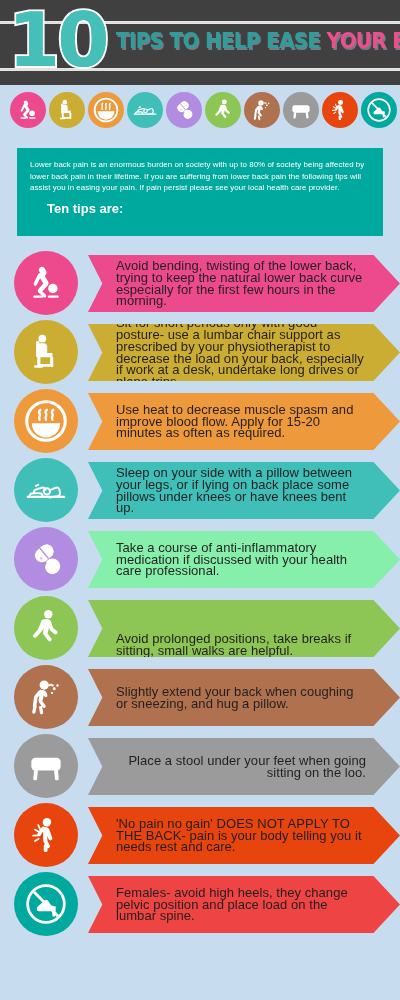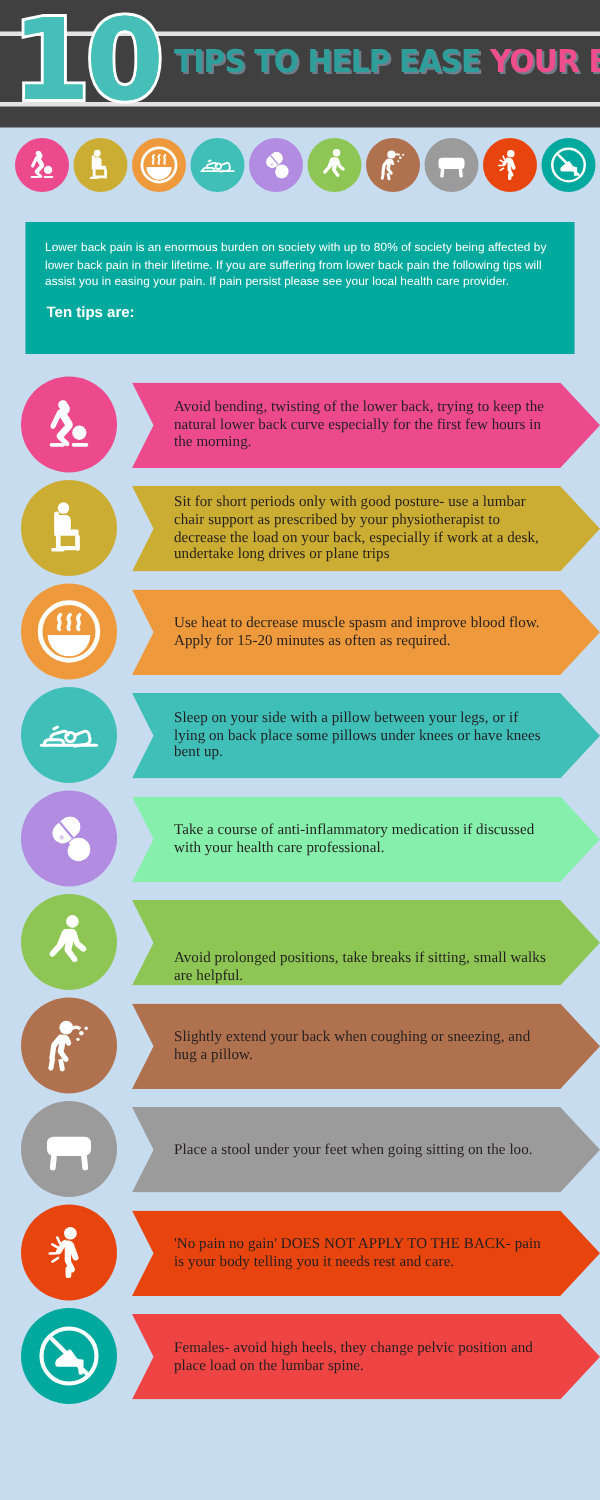--- a/index.html
+++ b/index.html
@@ -93,22 +93,22 @@
     background:#00a99d;
     padding:11px 11px 10px 13px;
     color:#ffffff;
   }
   #intro-text{
     font-size:7.9px;line-height:11.6px;
     margin:0;
     letter-spacing:0.05px;
   }
   #intro-tips{
-    font-size:10px;line-height:11.6px;
-    margin:9px 0 0 1px;
+    font-size:13px;line-height:11.6px;
+    margin:9px 0 0 17px;
     font-weight:bold;
   }
 
   
   #tips{
     position:absolute;top:249px;left:0;
     width:400px;
   }
   .tip-row{
     position:relative;
@@ -136,26 +136,25 @@
     clip-path:polygon(
       0% 0%,
       4.6% 50%,
       0% 100%,
       91.5% 100%,
       100% 50%,
       91.5% 0%
     );
   }
   .tip-text{
-    font-size:10px;
+    font-size:13px;
     line-height:11.8px;
     color:#231f20;
     letter-spacing:0.05px;
     margin:0;
-    font-family:Liberation Serif, serif;
   }
 </style>
 </head>
 <body>
 
 <div id="header">
   <div class="rule" id="rule-top"></div>
   <div class="rule" id="rule-bottom"></div>
   <div id="big-number">10</div>
   <div id="big-number-fill">10</div>

